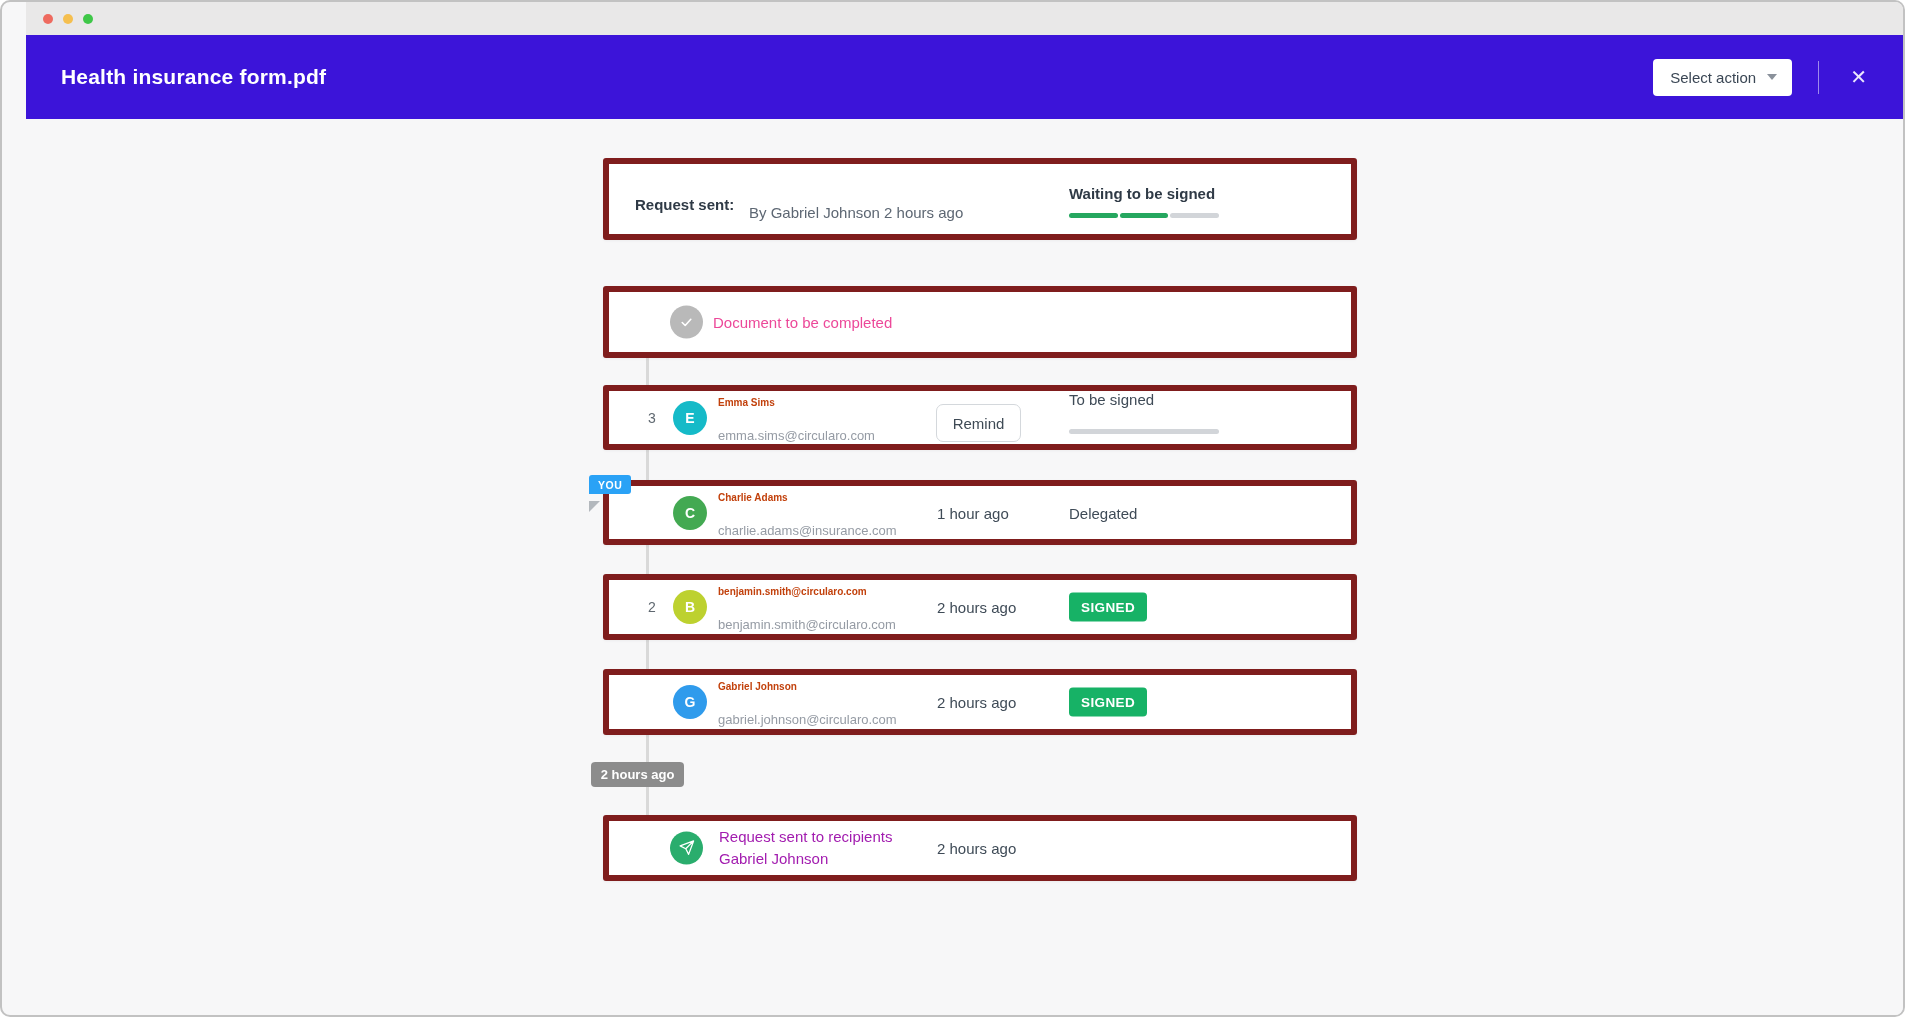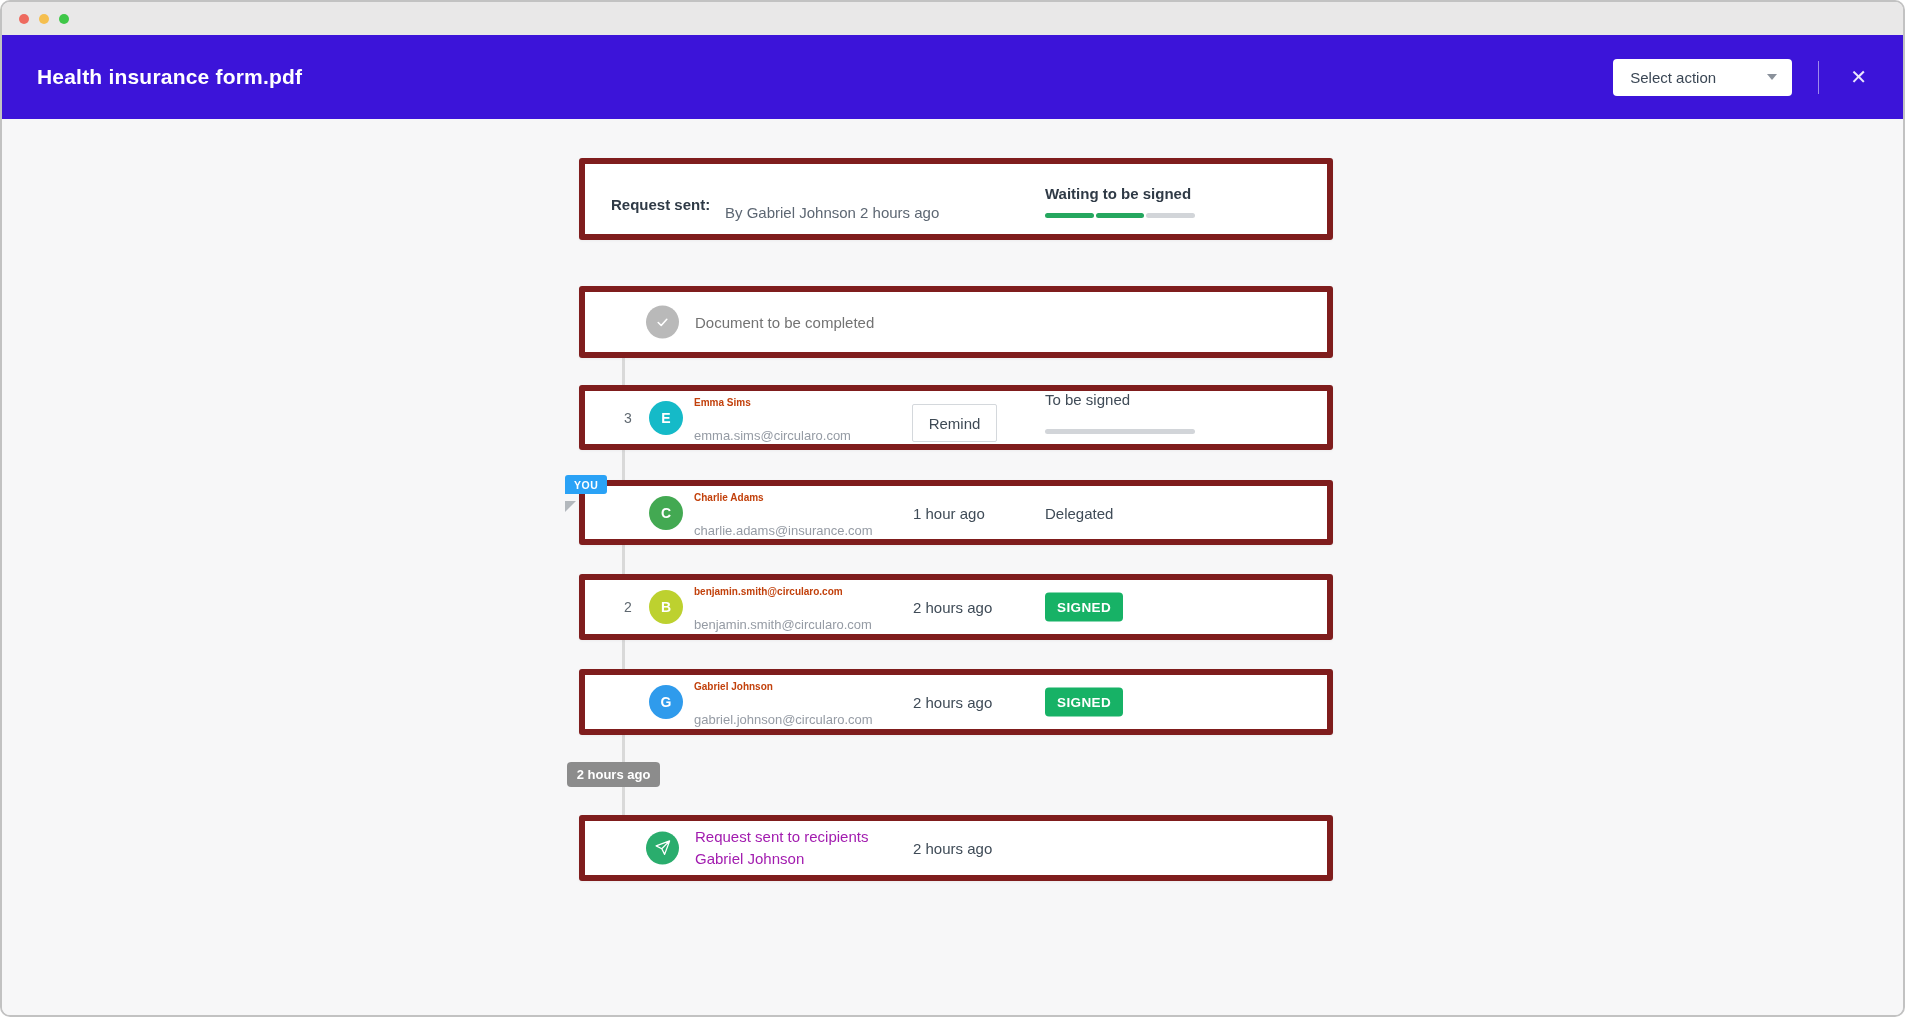--- a/index.html
+++ b/index.html
@@ -1,31 +1,31 @@
 <!DOCTYPE html>
 <html><head>
 <meta charset="utf-8">
 <style>
   * { margin:0; padding:0; box-sizing:border-box; }
   html,body { width:1905px; height:1017px; background:#ffffff; font-family:"Liberation Sans", sans-serif; overflow:hidden; }
 
-  .window { position:absolute; inset:0; border:2px solid #c2c2c2; border-radius:10px; overflow:hidden; background:#f7f7f8; }
+  .window { position:absolute; inset:0; border:2px solid #c2c2c2; border-radius:10px; overflow:hidden; background:#f7f7f8;padding-left:24px; }
 
   
   .titlebar { height:33px; background:#e9e8e8; display:flex; align-items:center; padding-left:17px; }
   .dot { width:10px; height:10px; border-radius:50%; margin-right:10px; }
   .dot.red    { background:#ee6a5f; }
   .dot.yellow { background:#f5bf4f; }
   .dot.green  { background:#3fc748; }
 
   
   .appbar { height:84px; background:#3c14d9; display:flex; align-items:center; padding:0 30px 0 35px; }
   .doc-title { color:#ffffff; font-size:21px; font-weight:700; letter-spacing:.2px; }
   .appbar-right { margin-left:auto; display:flex; align-items:center; }
-  .select-action { width:179px; height:37px; background:#ffffff; border:none; border-radius:4px; display:flex; align-items:center; justify-content:space-between; padding:0 15px 0 17px; font-family:inherit; font-size:15px; font-weight:500; color:#3a4654; cursor:pointer; }
+  .select-action { width:139px; height:37px; background:#ffffff; border:none; border-radius:4px; display:flex; align-items:center; justify-content:space-between; padding:0 15px 0 17px; font-family:inherit; font-size:15px; font-weight:500; color:#3a4654; cursor:pointer; }
   .caret { width:0; height:0; border-left:5px solid transparent; border-right:5px solid transparent; border-top:6px solid #8a919b; }
   .vdivider { width:1px; height:33px; background:rgba(255,255,255,.5); margin:0 25px 0 26px; }
   .close-x { color:#ece7fd; font-size:20px; line-height:1; cursor:pointer; padding:4px 6px; font-weight:400; }
 
   
   .content { position:relative; height:900px; background:#f7f7f8; }
   .vline { position:absolute; left:620px; top:195px; width:3px; height:540px; background:#d9d9d9; }
 
   .card { position:absolute; left:577px; width:754px; background:#ffffff; border:6px solid #7f1d1d; border-radius:3px; box-shadow:0 1px 3px rgba(40,40,60,.05); }
 
@@ -45,29 +45,29 @@
   .person { position:absolute; left:109px; top:50%; transform:translateY(-50%); }
   .person .name  { font-size:10px; color:#c2410c; line-height:21px;font-weight:bold; }
   .person .email { font-size:13px; color:#959ba4; line-height:19px;margin-top:13px; }
   .row-time   { position:absolute; left:328px; top:50%; transform:translateY(-50%); font-size:15px; color:#3f4b57; }
   .row-status { position:absolute; left:460px; top:50%; transform:translateY(-50%); font-size:15px; color:#3f4b57; }
 
   .doc-card { top:167px; height:72px; }
   .step-icon { position:absolute; left:61px; top:50%; transform:translateY(-50%); width:33px; height:33px; border-radius:50%; display:flex; align-items:center; justify-content:center; }
   .step-icon.gray  { background:#b9b9b9; }
   .step-icon.green { background:#2aad6d; }
-  .doc-text { position:absolute; left:110px; top:50%; transform:translateY(-50%); font-size:15px; color:#737373; }
+  .doc-text { position:absolute; left:104px; top:50%; transform:translateY(-50%); font-size:15px; color:#ec4899; }
 
   .emma-card     { top:266px; height:65px; }
   .charlie-card  { top:361px; height:65px; }
   .benjamin-card { top:455px; height:66px; }
   .gabriel-card  { top:550px; height:66px; }
   .sent-card     { top:696px; height:66px; }
 
-  .remind-btn { position:absolute; left:327px; top:13px; width:85px; height:38px; background:#fff; border:1px solid #d4d8dc; border-radius:2px; font-family:inherit; font-size:15px; color:#3e4a55; cursor:pointer; }
+  .remind-btn { position:absolute; left:327px; top:13px; width:85px; height:38px; background:#fff; border:1px solid #d4d8dc; border-radius:7px; font-family:inherit; font-size:15px; color:#3e4a55; cursor:pointer; }
   .tbs-label { position:absolute; left:460px; top:0; font-size:15px; color:#3f4b57; }
   .tbs-bar   { position:absolute; left:460px; top:38px; width:150px; height:5px; border-radius:3px; background:#d2d5d9; }
 
   .signed-badge { position:absolute; left:460px; top:50%; transform:translateY(-50%); height:29px; min-width:77px; padding:0 12px; background:#17b266; color:#fff; font-size:13.5px; font-weight:700; letter-spacing:.4px; border-radius:4px; display:flex; align-items:center; justify-content:center; }
 
   .sent-lines { position:absolute; left:110px; top:50%; transform:translateY(-50%); }
   .sent-lines div { font-size:15px; color:#a21caf; line-height:22px; }
 
   .you-badge { position:absolute; left:563px; top:356px; height:19px; padding:0 9px; background:#2aa2f6; color:#fff; font-size:10.5px; font-weight:700; letter-spacing:.5px; border-radius:3px 3px 3px 0; display:flex; align-items:center; z-index:5; }
   .you-tail { position:absolute; left:563px; top:382px; width:0; height:0; border-top:11px solid #b3b8bd; border-right:11px solid transparent; z-index:4; }

